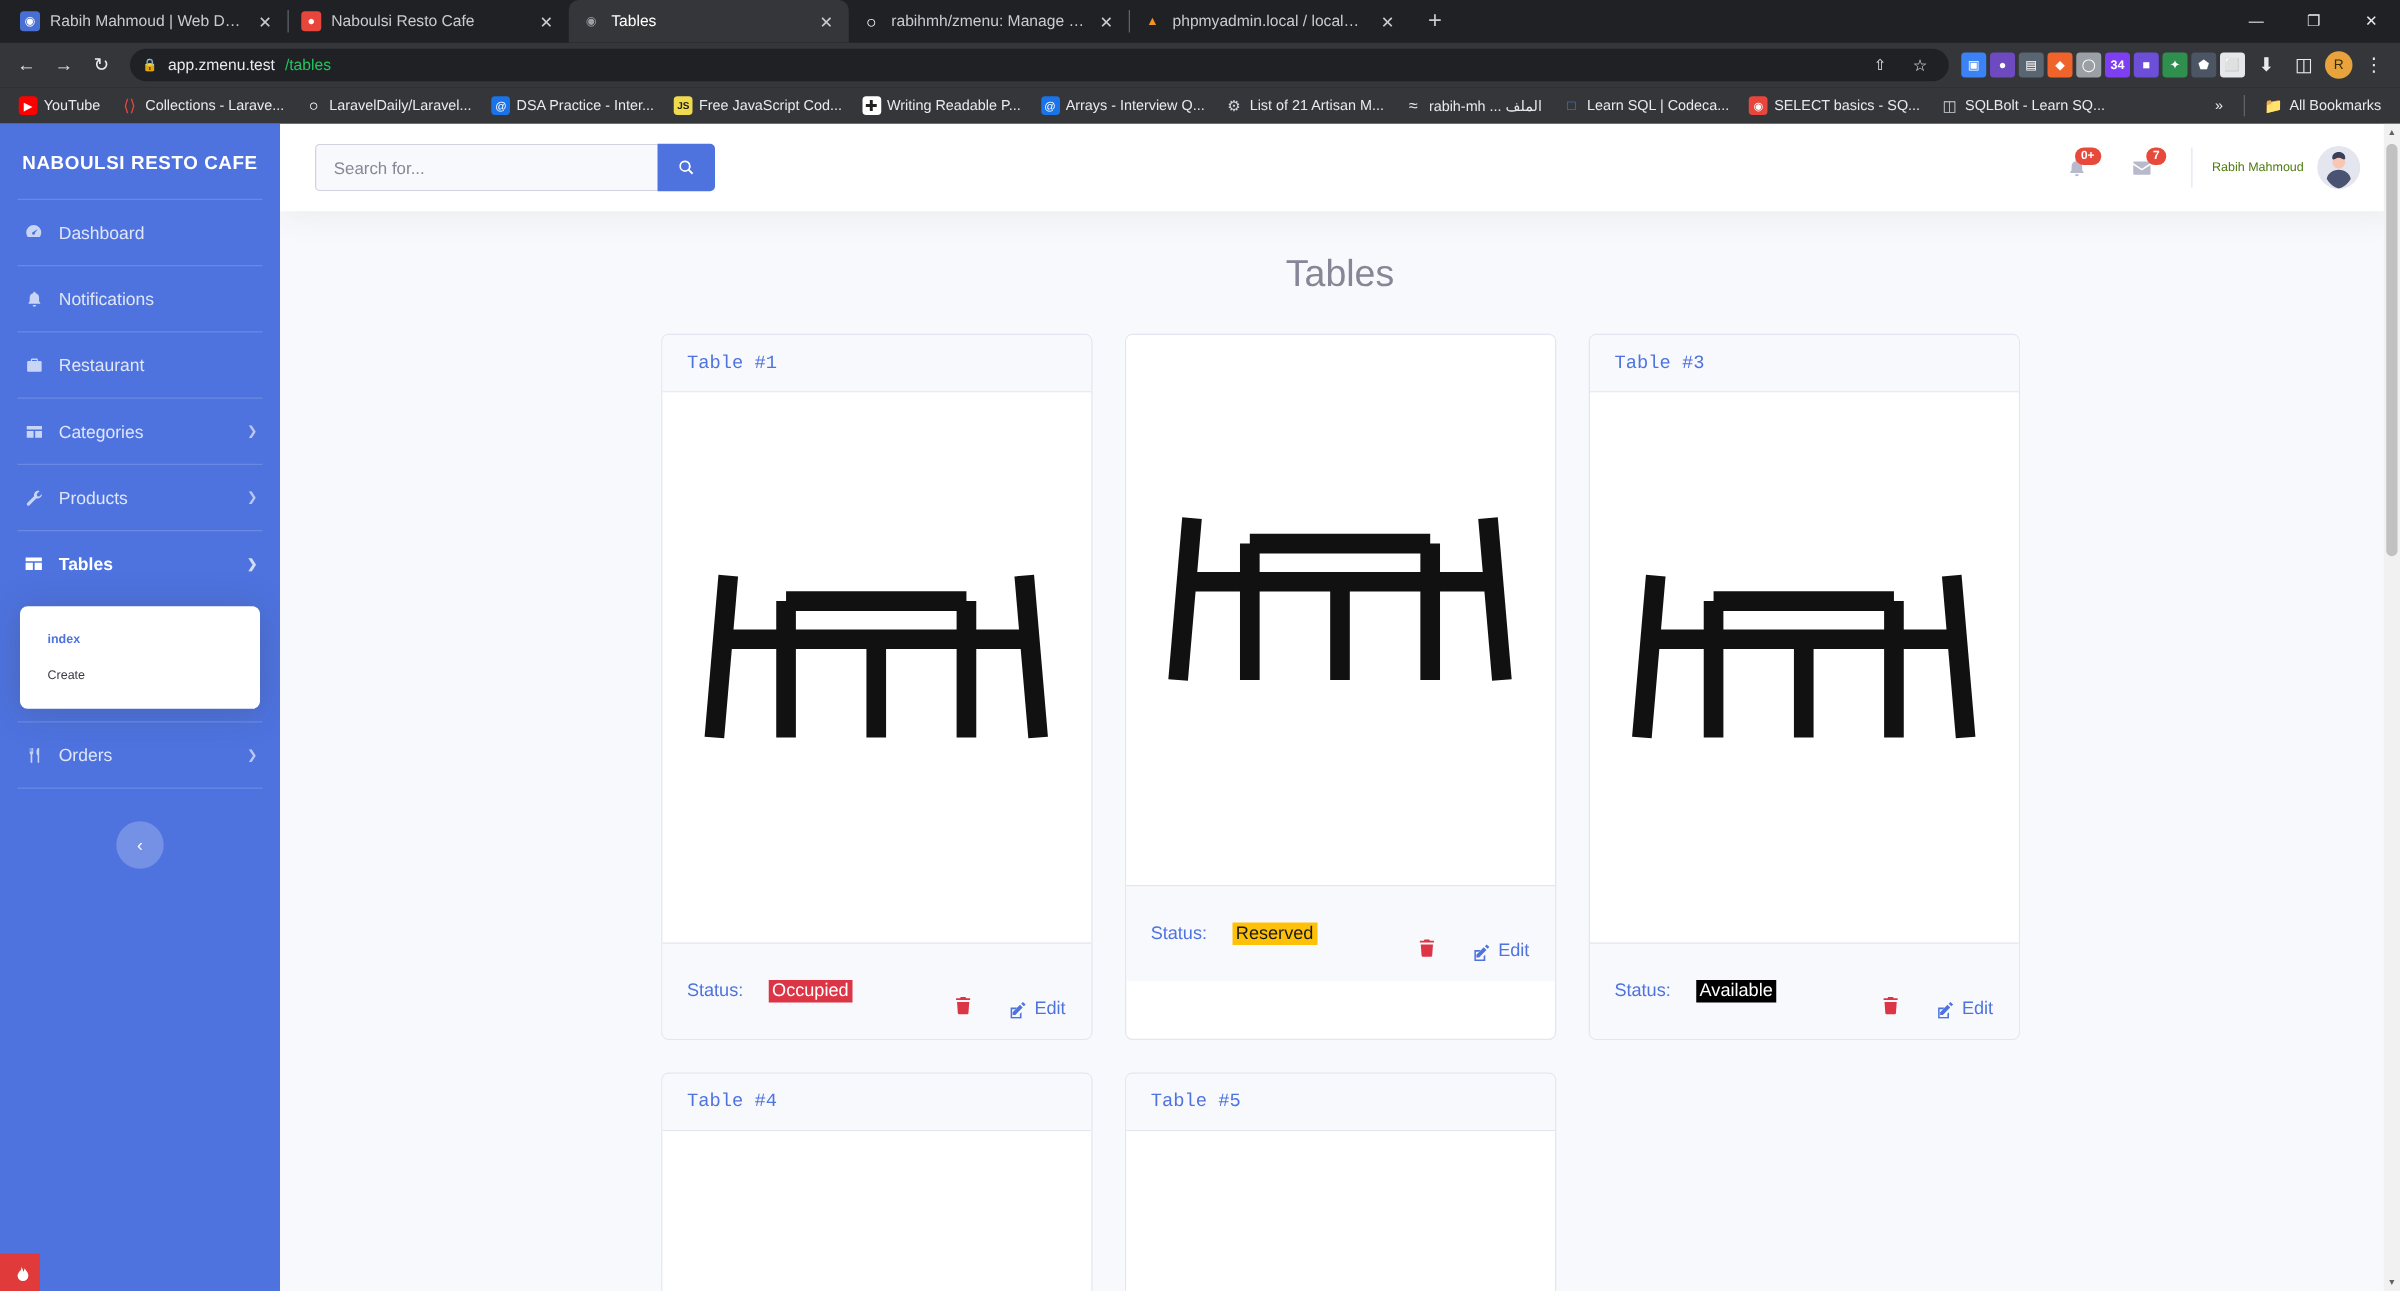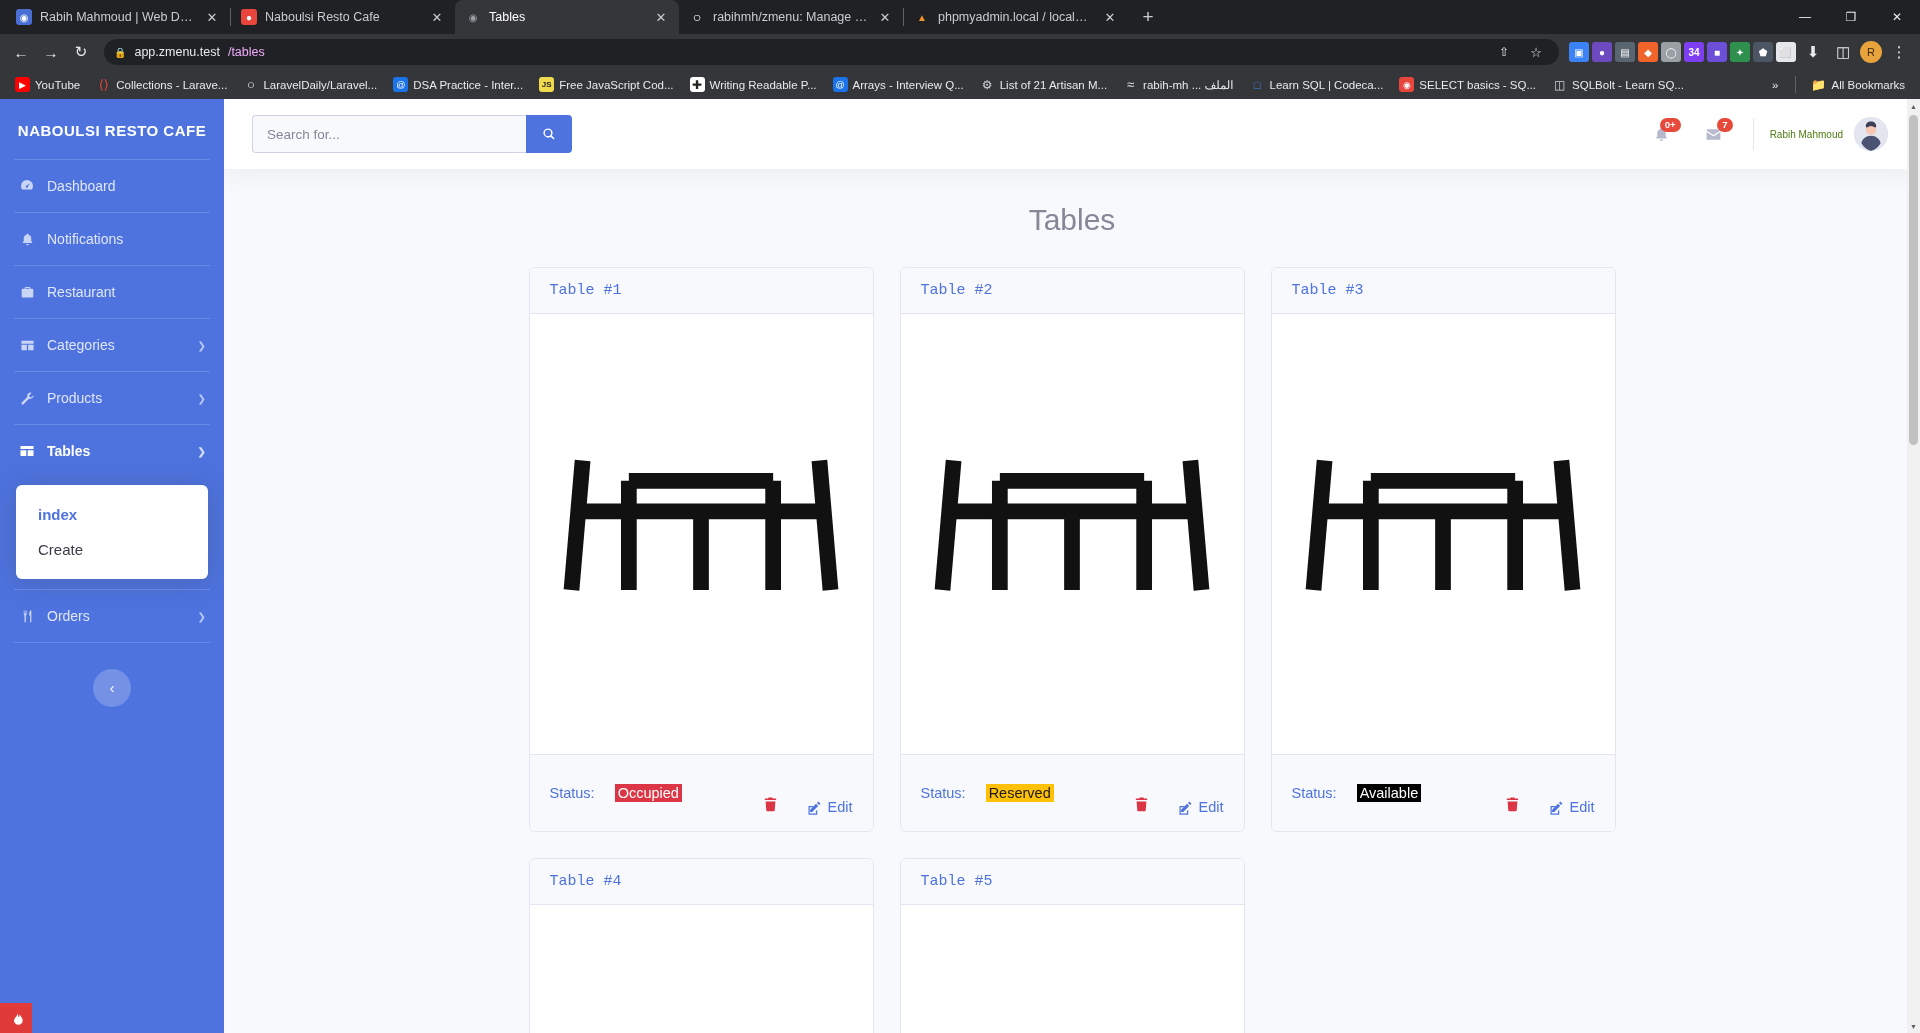--- a/index.html
+++ b/index.html
@@ -42,21 +42,21 @@
   }
   .tb-icon { width: 26px; height: 26px; display:flex; align-items:center;
     justify-content:center; color:#e8eaed; font-size:15px; border-radius:50%; flex:0 0 26px;}
   .omnibox {
     flex: 1; height: 26px; background: #202124; border-radius: 14px;
     display: flex; align-items: center; padding: 0 10px; gap: 8px;
     margin: 0 6px; font-size: 12.5px; color: #e8eaed;
   }
   .omnibox .lock { font-size: 10px; color:#9aa0a6; }
   .url-host { color: #e8eaed; }
-  .url-path { color: #f0abfc; }
+  .url-path { color: #22c55e; }
   .omni-right { margin-left:auto; display:flex; gap:6px; align-items:center; }
   .ext-icons { display:flex; align-items:center; gap:3px; }
   .ext { width: 20px; height: 20px; border-radius:3px; display:flex;
     align-items:center; justify-content:center; font-size:10px; color:#fff; }
   .profile-av { width: 22px; height: 22px; border-radius: 50%; background:#e8a33d;
     color:#3c2a00; font-size:11px; display:flex; align-items:center; justify-content:center; }
 
   .bookmarks {
     height: 29px; background: #35363a; display: flex; align-items: center;
     padding: 0 8px; gap: 2px; font-size: 11.5px; color: #e8eaed; flex: 0 0 29px;
@@ -90,21 +90,21 @@
   }
   .nav-item.active { color: #fff; font-weight: bold; }
   .nav-item .ic { width: 18px; height: 18px; flex:0 0 18px; display:flex;
     align-items:center; justify-content:center; opacity:.85; }
   .nav-item.active .ic { opacity: 1; }
   .nav-item .caret { margin-left: auto; font-size: 10px; opacity: .75; }
   .submenu {
     background: #fff; border-radius: 6px; margin: 8px 16px 10px;
     padding: 12px 0; box-shadow: 0 .15rem 1.75rem 0 rgba(58,59,69,.25);
   }
-  .submenu a { display:block; padding: 9px 22px; font-size: 15px; color:#3a3b45; }
+  .submenu a { display:block; padding: 9px 22px; font-size: 10px; color:#3a3b45; }
   .submenu a.active { color: #4e73df; font-weight: bold; }
   .collapse-btn {
     width: 38px; height: 38px; border-radius: 50%; background: rgba(255,255,255,.22);
     margin: 26px auto 0; display: flex; align-items: center; justify-content: center;
     color: #fff; font-size: 14px;
   }
 
   
   .content { flex: 1; display: flex; flex-direction: column; background:#f8f9fc;
     overflow: hidden; position: relative; }
@@ -480,21 +480,20 @@
                       <path d="M12.1 1.6 14.4 3.9 12.9 5.4 10.6 3.1 12.1 1.6zM9.6 4.1 11.9 6.4 5.6 12.7H3.3v-2.3L9.6 4.1z"></path>
                       <path d="M1.6 6.4h5.5l-1.4 1.4H2.9v6.6h6.6v-2.6l1.4-1.4v5.4H1.6V6.4z"></path>
                     </svg>
                   <span>Edit</span>
                 </a>
               </span>
             </div>
           </div>
 
           <div class="card">
-            <div class="card-head">Table #2</div>
             <div class="card-img">
               <svg viewBox="0 0 300 200">
                 <g stroke="#111" stroke-width="17" fill="none" stroke-linecap="butt">
                   <path d="M22 20 L10 160"></path>
                     <path d="M278 20 L290 160"></path>
                   <path d="M22 75 L278 75"></path>
                   <path d="M72 42 L228 42"></path>
                   <path d="M72 42 L72 160"></path>
                     <path d="M228 42 L228 160"></path>
                   <path d="M150 75 L150 160"></path>

